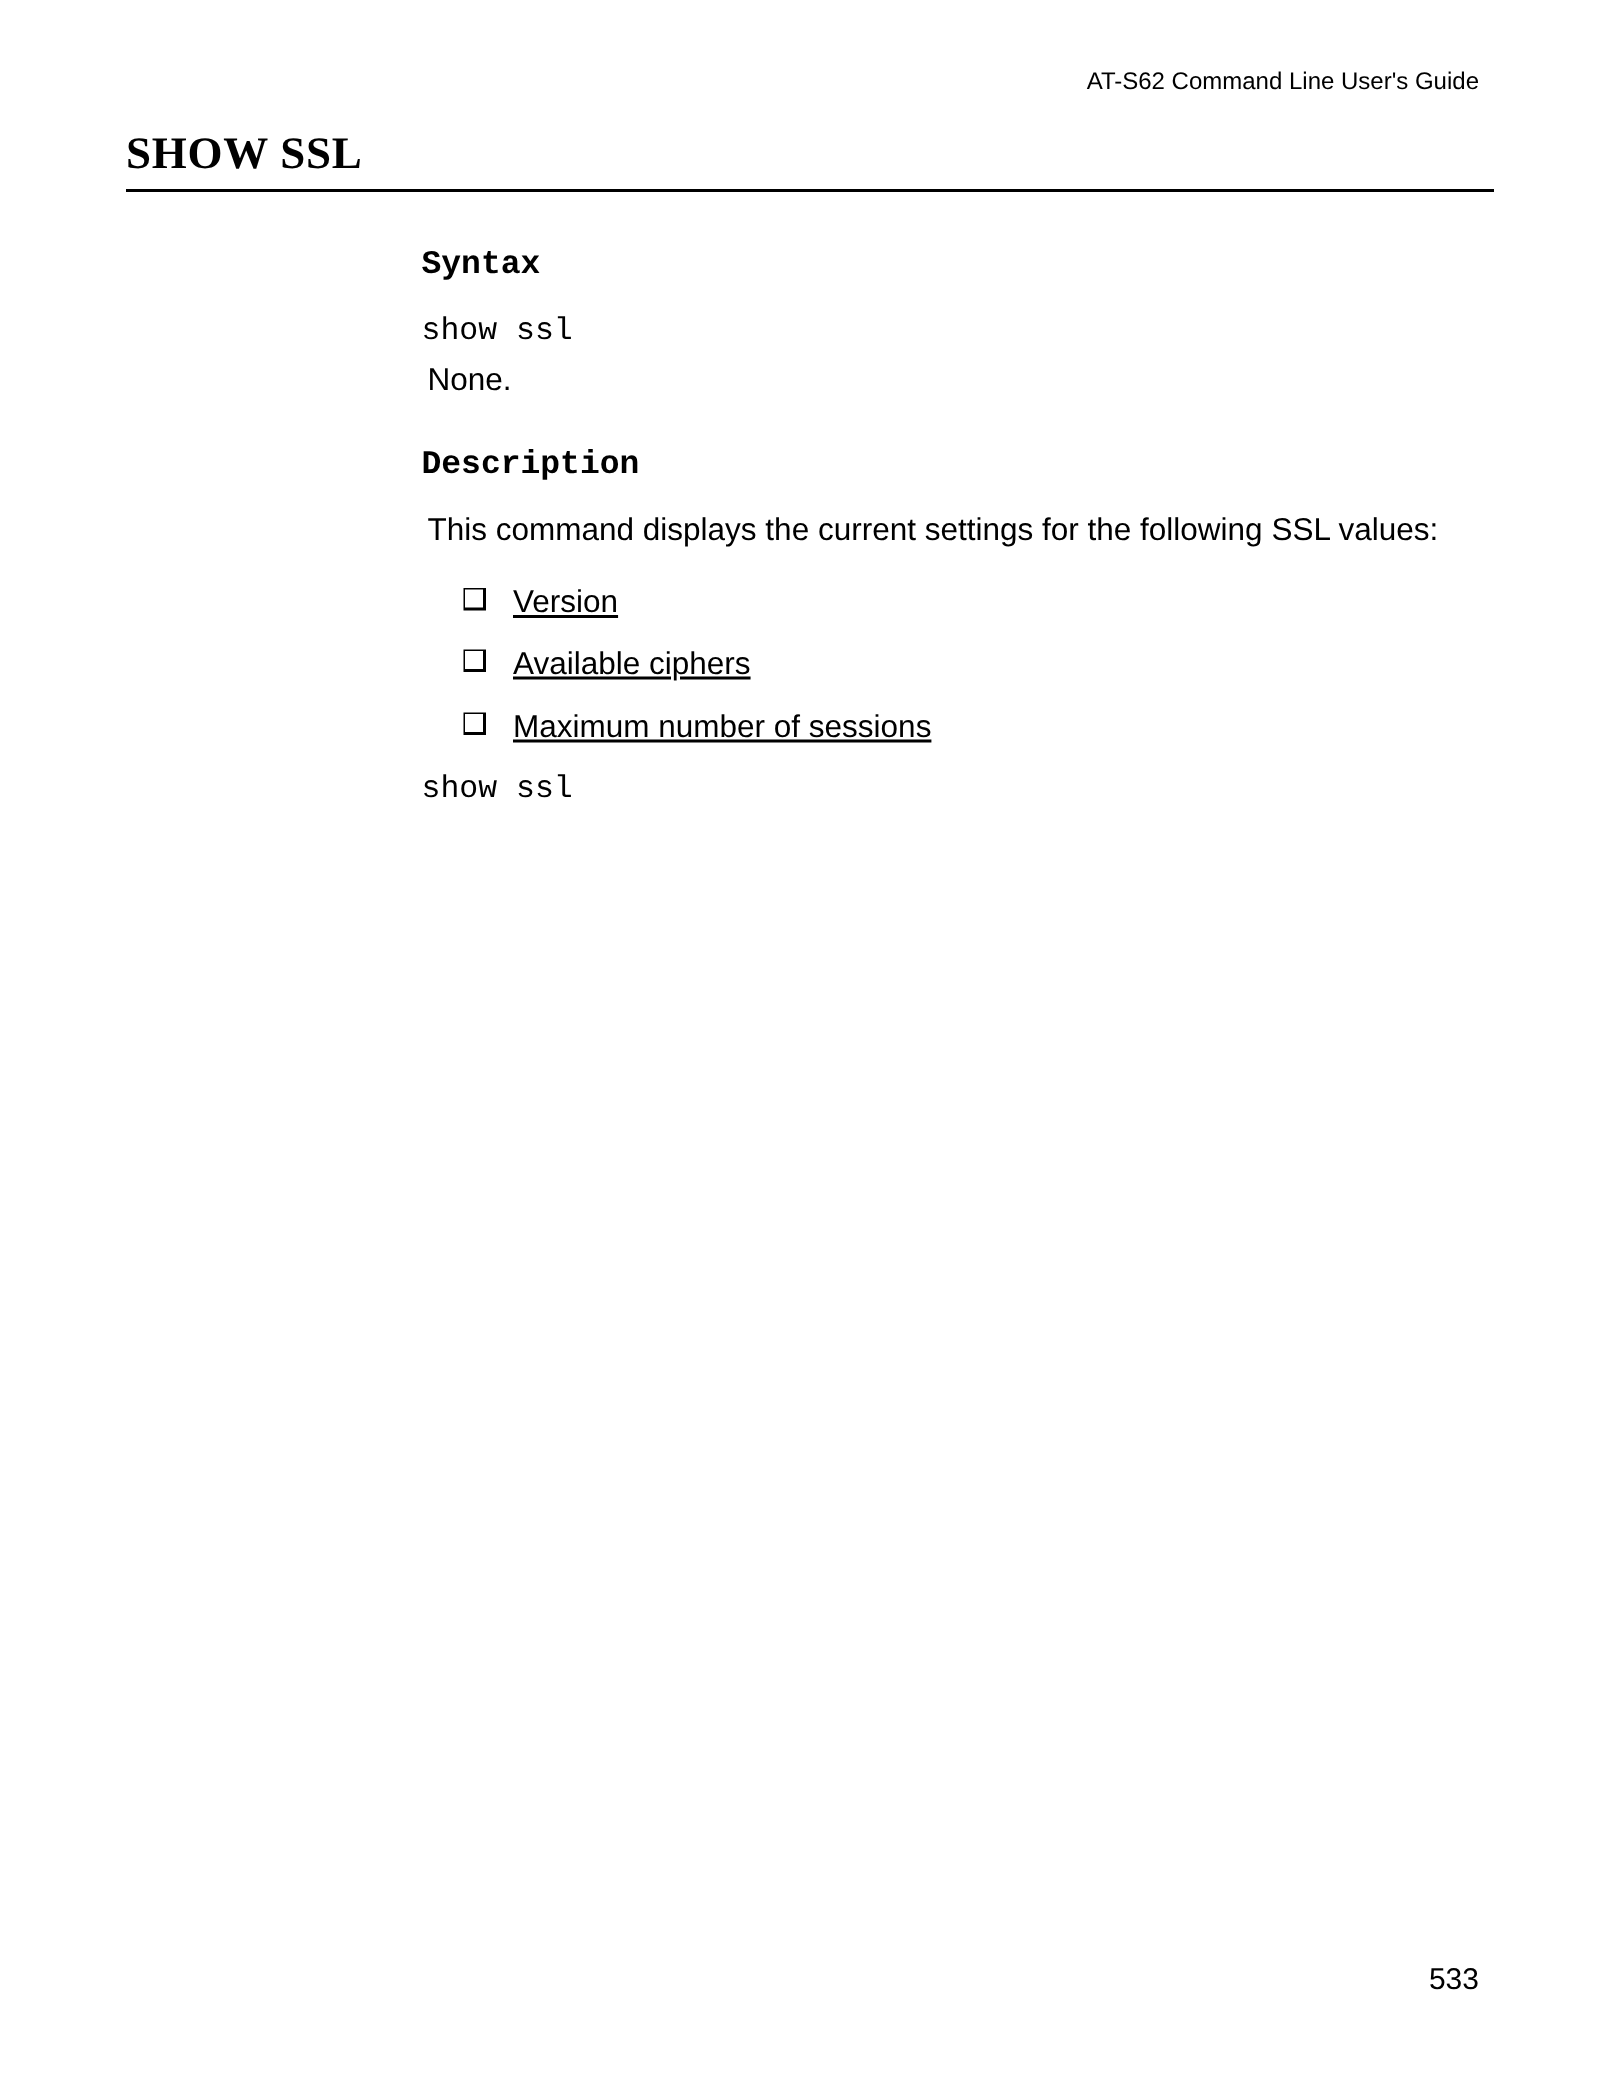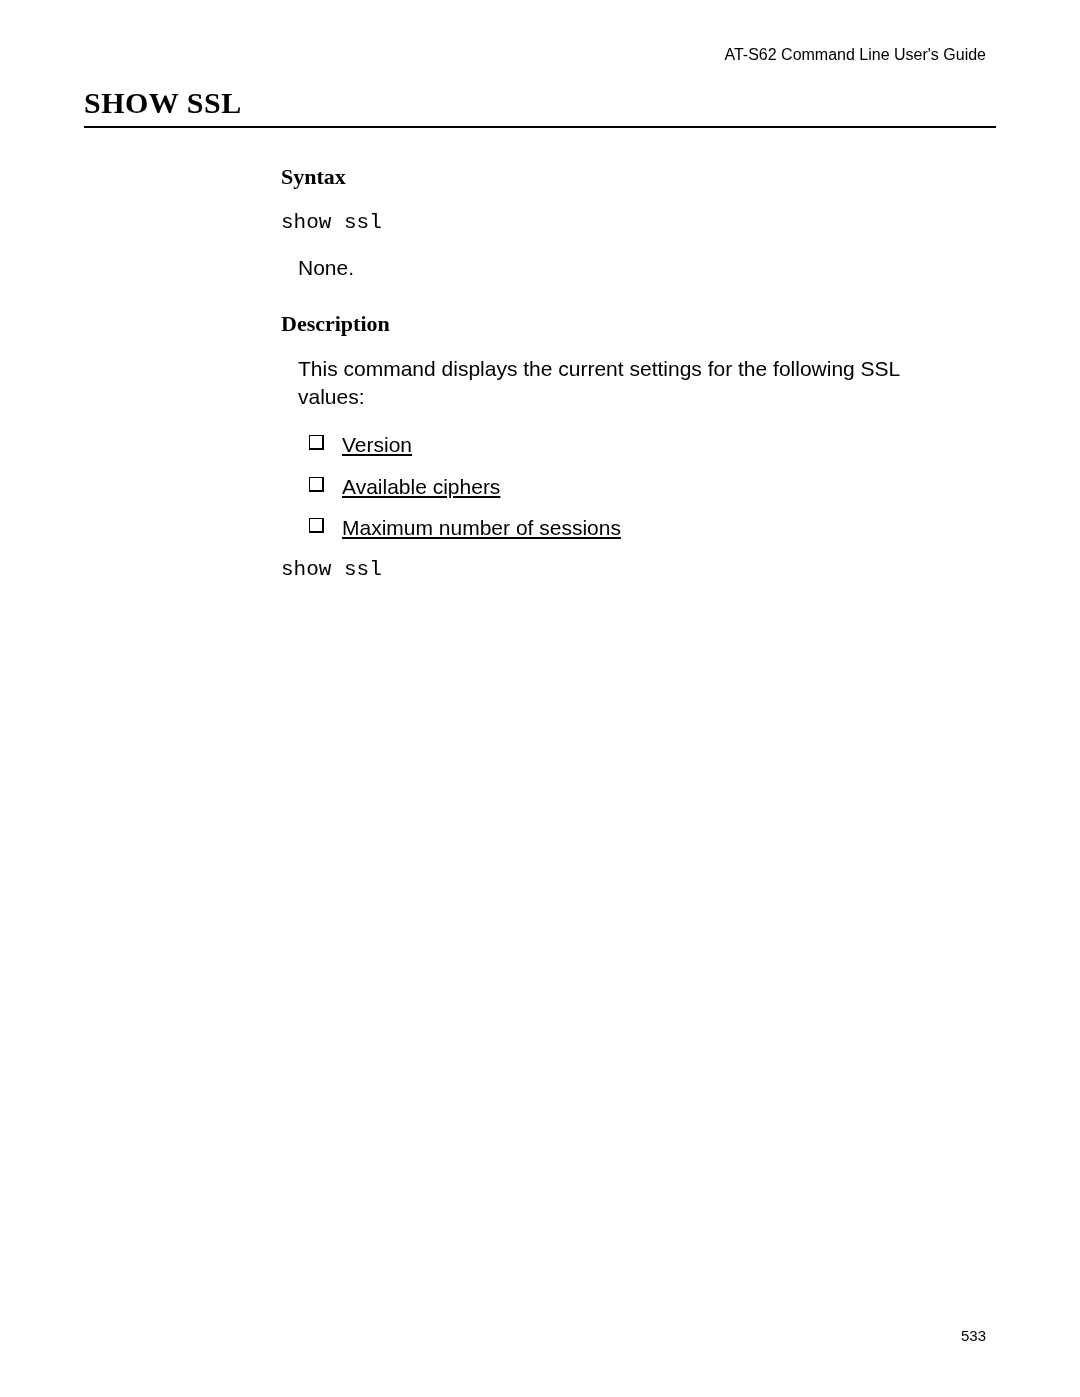--- a/index.html
+++ b/index.html
@@ -31,37 +31,37 @@
     border-bottom: 2px solid #000;
     padding-bottom: 6px;
     letter-spacing: 0.5px;
   }
   .content {
     margin-left: 197px;
     margin-top: 36px;
     width: 700px;
   }
   .section-head {
-    font-family: Liberation Serif, serif;
+    font-family: Liberation Mono, monospace;
     font-weight: 700;
     font-size: 22px;
     margin-top: 28px;
     margin-bottom: 18px;
   }
   .section-head.first { margin-top: 0; }
   .mono {
     font-family: "Courier New", Courier, monospace;
     font-size: 21px;
     margin: 0;
     line-height: 1.4;
   }
   .body-text {
     font-size: 21px;
     line-height: 1.35;
-    margin: 17px;
+    margin: 4px;
   }
   ul.desc-list {
     list-style: none;
     padding: 0;
     margin: 20px 0 0 28px;
   }
   ul.desc-list li {
     display: flex;
     align-items: flex-start;
     margin-bottom: 14px;
@@ -75,23 +75,23 @@
     border: 1.5px solid #000;
     border-bottom-width: 2.5px;
     border-right-width: 2.5px;
     margin-right: 18px;
     margin-top: 4px;
     flex: 0 0 auto;
     box-sizing: border-box;
   }
   .page-num {
     position: absolute;
-    bottom: 44px;
+    bottom: 56px;
     right: 94px;
-    font-size: 15px;
+    font-size: 20px;
   }
 </style>
 </head>
 <body>
 
 <div class="page">
 
   <div class="header-line">AT-S62 Command Line User's Guide</div>
 
   <div class="title">SHOW SSL</div>

